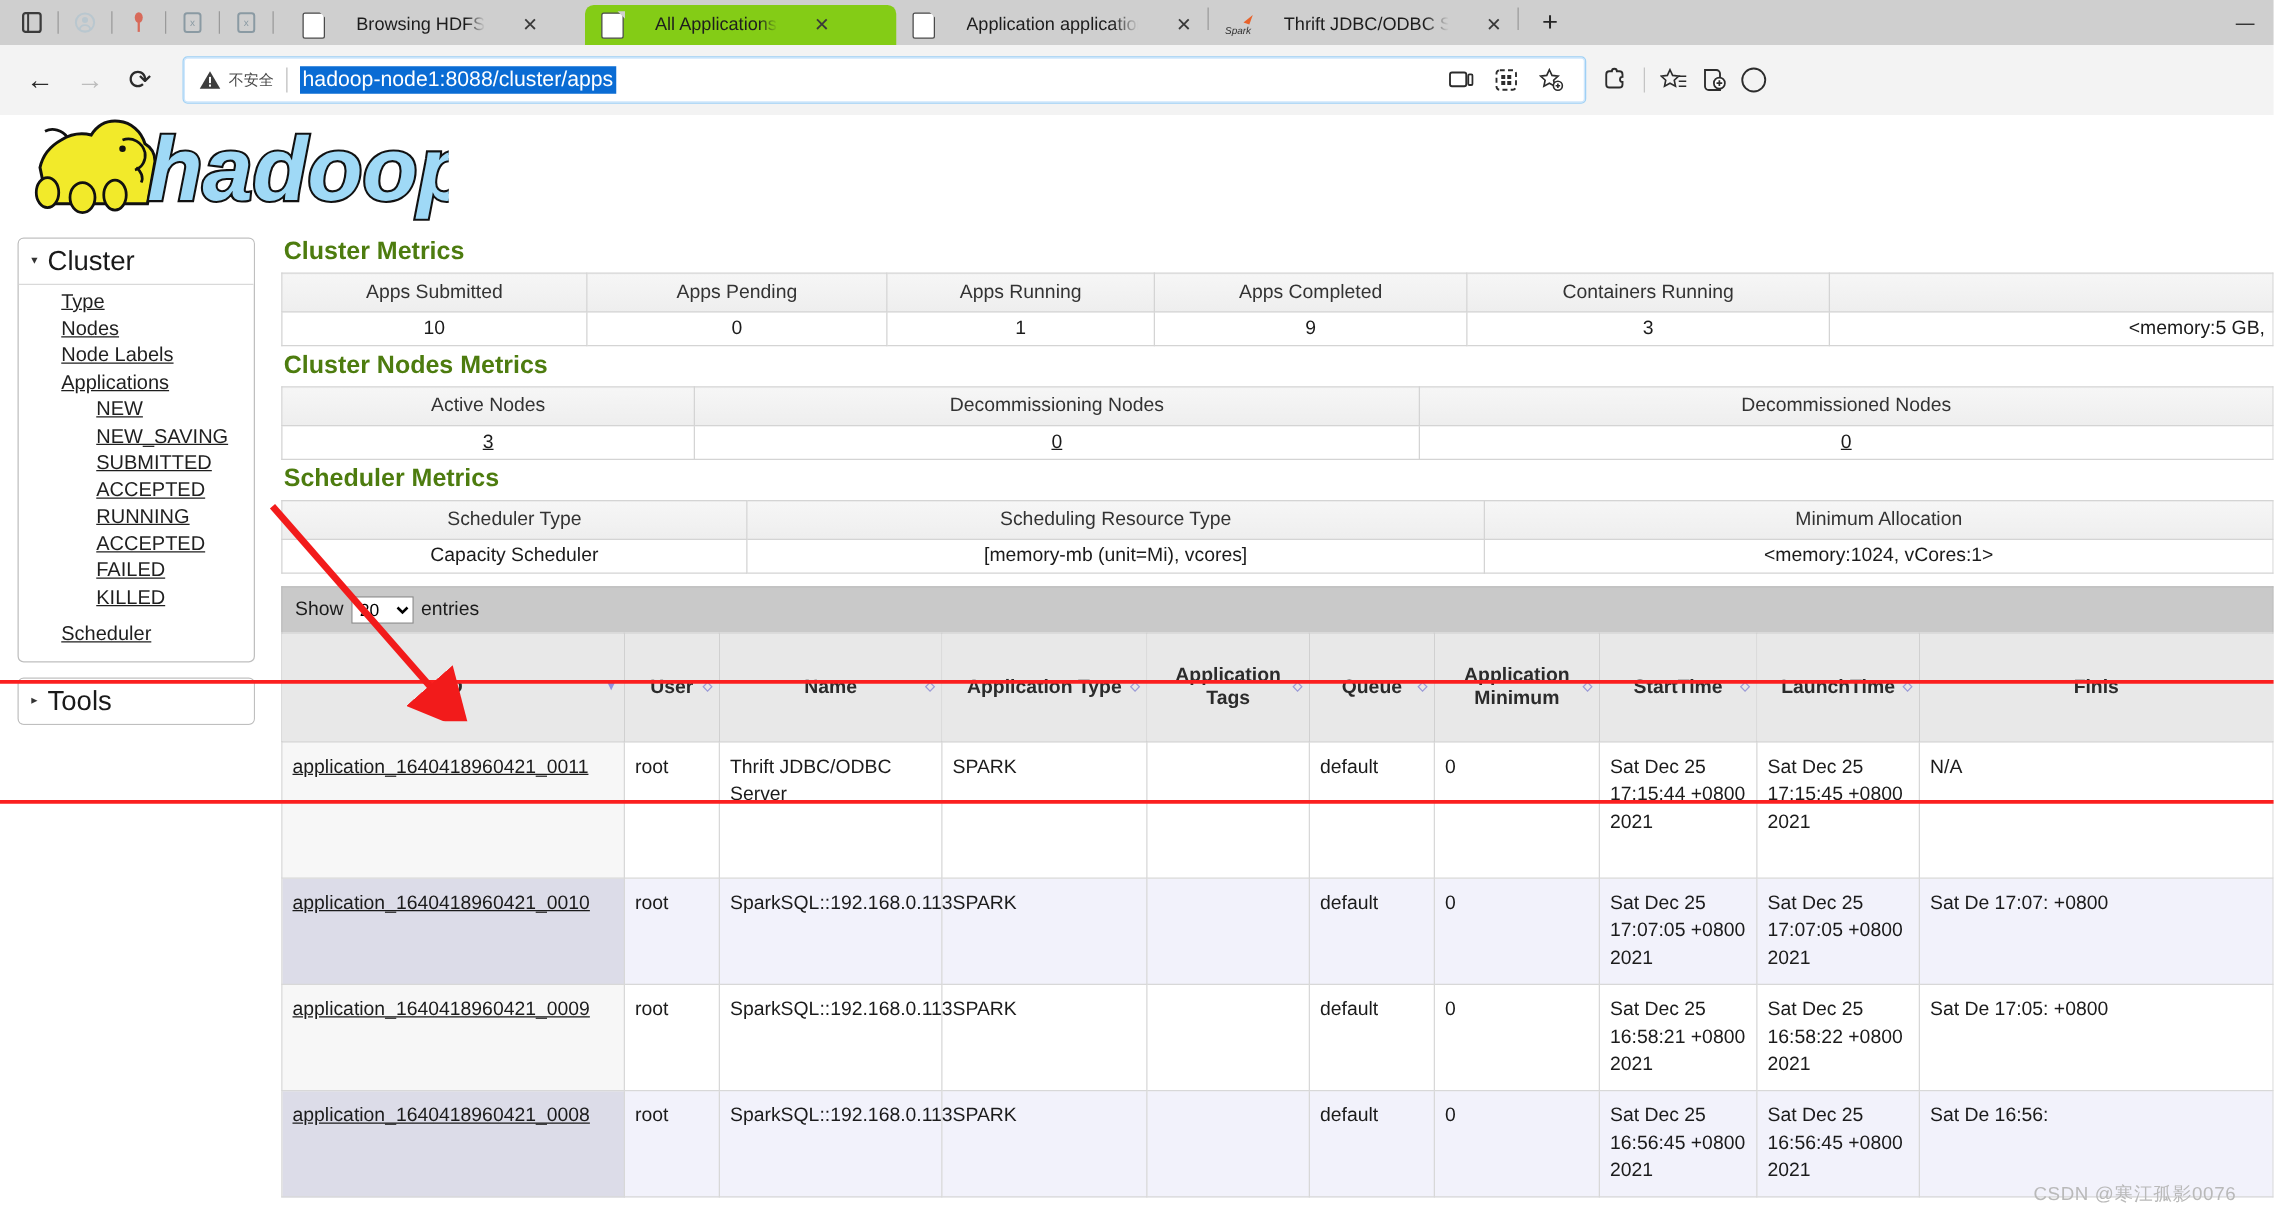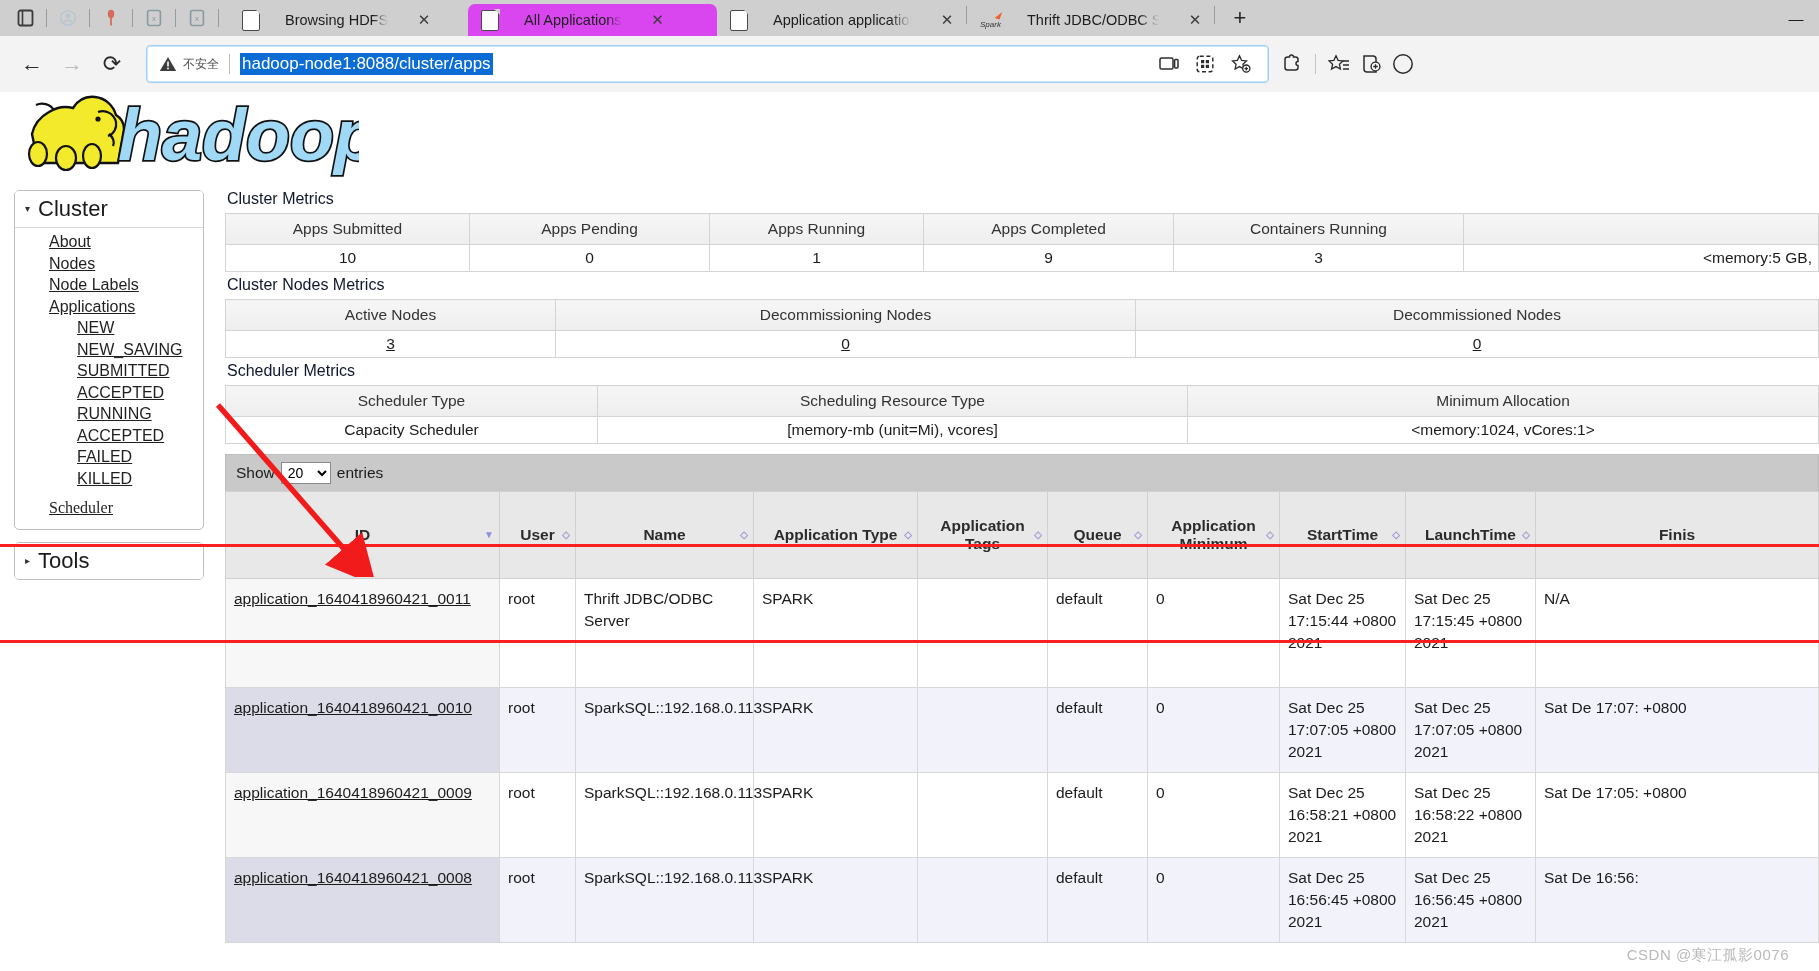--- a/index.html
+++ b/index.html
@@ -27,21 +27,21 @@
     padding:0 8px 0 13px;border-radius:7px 7px 0 0;
     font-size:14.5px;color:#1d1d1d;position:relative;
     max-width:240px;
   }
   .tab .tab-title{
     white-space:nowrap;overflow:hidden;text-overflow:clip;
     max-width:168px;
     -webkit-mask-image:linear-gradient(to right,#000 85%,transparent 100%);
     mask-image:linear-gradient(to right,#000 85%,transparent 100%);
   }
-  .tab.active{background:#d946ef;margin-top:24px;}
+  .tab.active{background:#84cc16;margin-top:24px;}
   .tab .x{
     width:22px;height:22px;display:flex;align-items:center;justify-content:center;
     font-size:15px;color:#3a3a3a;border-radius:4px;flex:none;
   }
   .tab-div{width:1px;height:18px;background:#9b9b9b;align-self:center;margin-bottom:7px;}
   .page-ic{
     width:16px;height:19px;flex:none;position:relative;
     border:1.6px solid #4a4a4a;border-radius:2px;background:#fff;
   }
   .page-ic:after{
@@ -126,21 +126,21 @@
     display:block;font-size:16px;color:#1f1f1f;text-decoration:underline;
     padding:1px 0 1px 34px;line-height:1.22;white-space:nowrap;
   }
   .navlink.sub{padding-left:62px;letter-spacing:0px;}
   .panel.tools .panel-head{border-bottom:none;}
 
   .content{
     position:absolute;left:225px;top:98px;right:0;
   }
   h2.sect{
-    font-size:16px;font-weight:400;color:#0f172a;margin:0 0 5px 2px;
+    font-size:20px;font-weight:700;color:#4d7c0f;margin:0 0 5px 2px;
   }
   table.metrics{
     border-collapse:collapse;width:1594px;table-layout:fixed;
     font-size:15.5px;color:#1b1b1b;
   }
   table.metrics th{
     background:linear-gradient(#f6f6f6,#eeeeee);
     border:1px solid #d4d4d4;font-weight:400;color:#333;
     padding:6px 4px;text-align:center;font-size:15.5px;
   }
@@ -361,33 +361,33 @@
       </svg>
     </div>
 
     <div class="sidebar">
       <div class="panel">
         <div class="panel-head">
           <span class="caret">▾</span>
           <span>Cluster</span>
         </div>
         <div class="panel-body">
-          <a class="navlink" href="#">About</a>
+          <a class="navlink" href="#">Type</a>
           <a class="navlink" href="#">Nodes</a>
           <a class="navlink" href="#">Node Labels</a>
           <a class="navlink" href="#">Applications</a>
           <a class="navlink sub" href="#">NEW</a>
           <a class="navlink sub" href="#">NEW_SAVING</a>
           <a class="navlink sub" href="#">SUBMITTED</a>
           <a class="navlink sub" href="#">ACCEPTED</a>
           <a class="navlink sub" href="#">RUNNING</a>
           <a class="navlink sub" href="#">ACCEPTED</a>
           <a class="navlink sub" href="#">FAILED</a>
           <a class="navlink sub" href="#">KILLED</a>
-          <a class="navlink" href="#" style="margin-top:8px;font-family:Liberation Serif, serif;">Scheduler</a>
+          <a class="navlink" href="#" style="margin-top:8px;">Scheduler</a>
         </div>
       </div>
 
       <div class="panel tools">
         <div class="panel-head">
           <span class="caret">▸</span>
           <span>Tools</span>
         </div>
       </div>
     </div>

